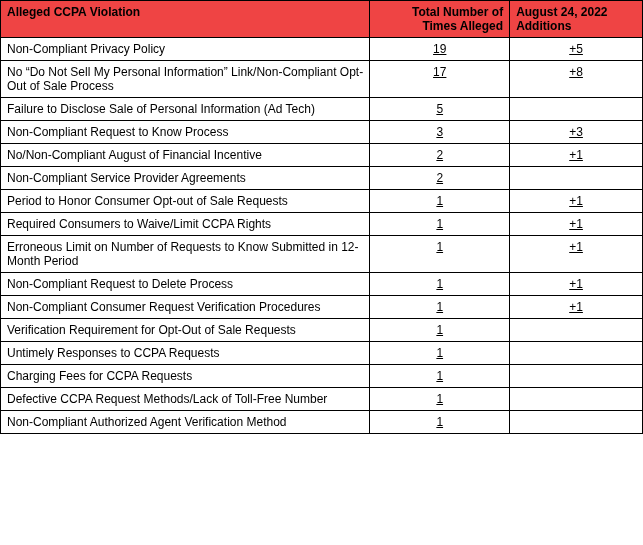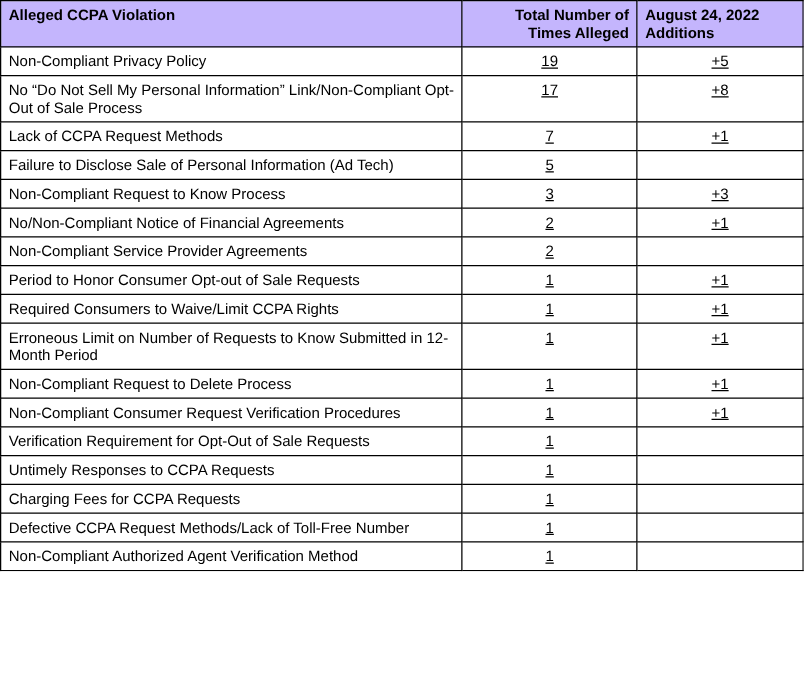--- a/index.html
+++ b/index.html
@@ -16,21 +16,21 @@
       border: 1px solid #000;
     }
     th, td {
       border: 1px solid #000;
       padding: 4px 6px;
       vertical-align: top;
     }
     th {
       font-weight: bold;
       text-align: left;
-      background: #c4b5fd;
+      background: #ef4444;
     }
     td {
       background: #fff;
       margin-top: 40px;
     }
     .col-violation { width: 370px; }
     .col-total { width: 140px; text-align: right; }
     .col-additions { width: 133px; }
     .center { text-align: center; text-decoration: underline; }
   </style>
@@ -50,36 +50,31 @@
         <td class="col-violation">Non-Compliant Privacy Policy</td>
         <td class="col-total center">19</td>
         <td class="col-additions center">+5</td>
       </tr>
       <tr>
         <td class="col-violation">No “Do Not Sell My Personal Information” Link/Non-Compliant Opt-Out of Sale Process</td>
         <td class="col-total center">17</td>
         <td class="col-additions center">+8</td>
       </tr>
       <tr>
-        <td class="col-violation">Lack of CCPA Request Methods</td>
-        <td class="col-total center">7</td>
-        <td class="col-additions center">+1</td>
-      </tr>
-      <tr>
         <td class="col-violation">Failure to Disclose Sale of Personal Information (Ad Tech)</td>
         <td class="col-total center">5</td>
         <td class="col-additions center"></td>
       </tr>
       <tr>
         <td class="col-violation">Non-Compliant Request to Know Process</td>
         <td class="col-total center">3</td>
         <td class="col-additions center">+3</td>
       </tr>
       <tr>
-        <td class="col-violation">No/Non-Compliant Notice of Financial Agreements</td>
+        <td class="col-violation">No/Non-Compliant August of Financial Incentive</td>
         <td class="col-total center">2</td>
         <td class="col-additions center">+1</td>
       </tr>
       <tr>
         <td class="col-violation">Non-Compliant Service Provider Agreements</td>
         <td class="col-total center">2</td>
         <td class="col-additions center"></td>
       </tr>
       <tr>
         <td class="col-violation">Period to Honor Consumer Opt-out of Sale Requests</td>

